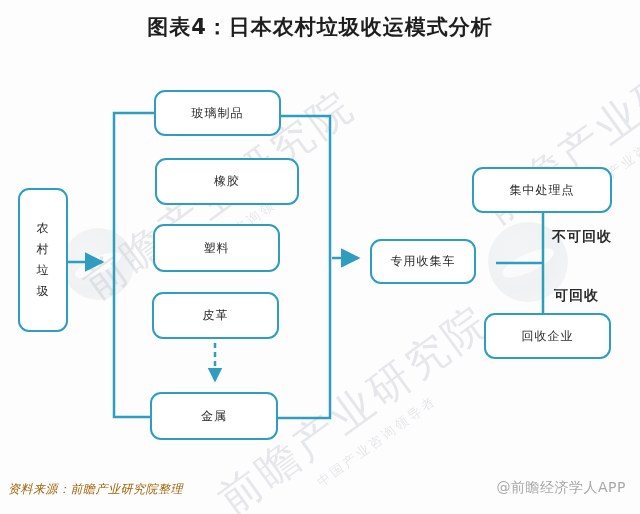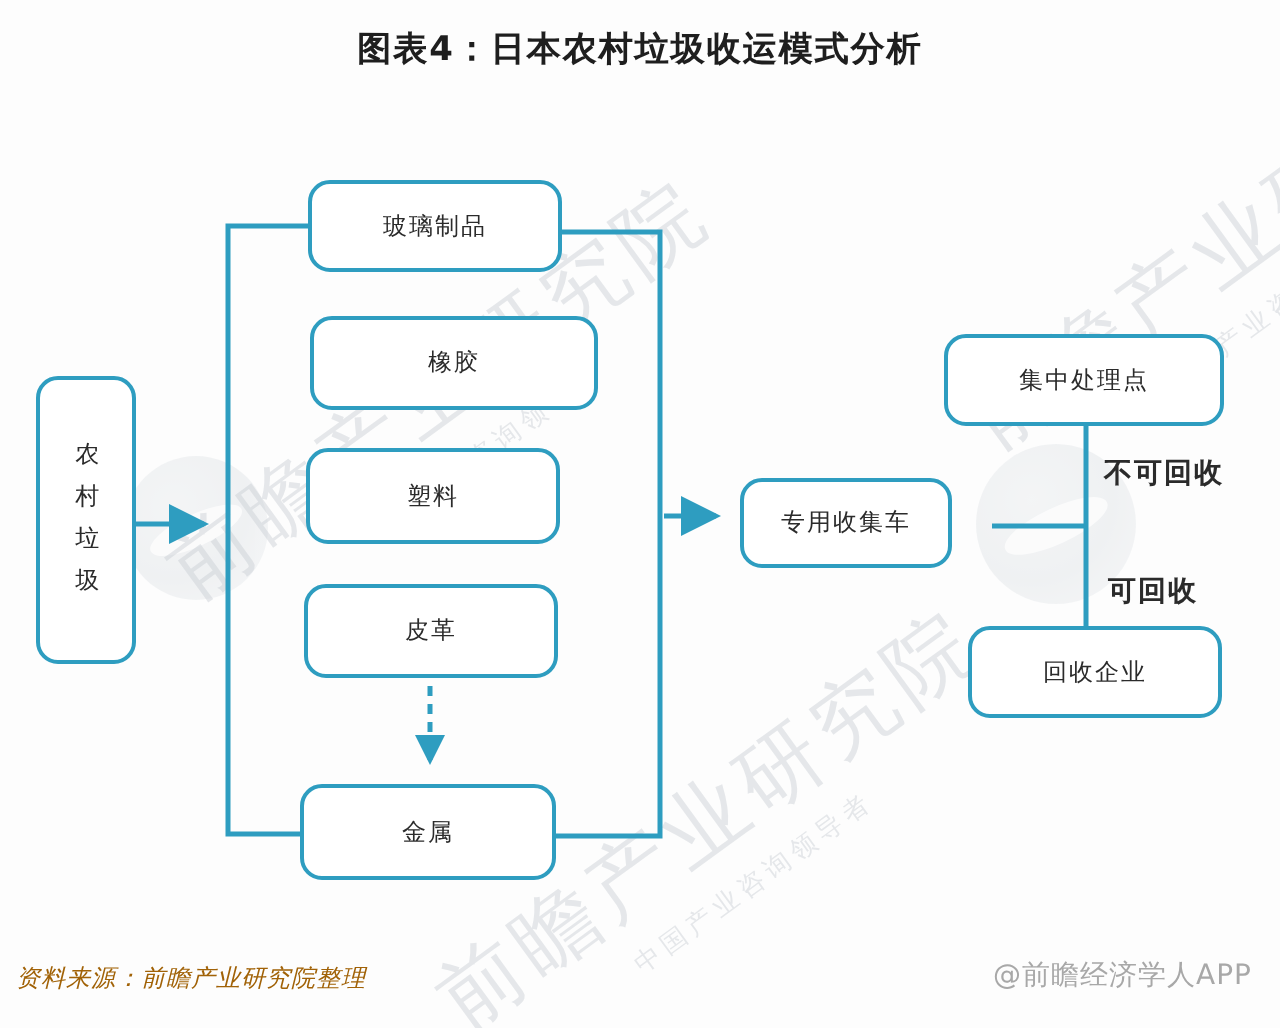--- a/index.html
+++ b/index.html
@@ -9,30 +9,30 @@
   }
   *{margin:0;padding:0;box-sizing:border-box;}
   html,body{background:#fff;}
   body{font-family:"DejaVu Sans","Liberation Sans",sans-serif;}
   .canvas{
     position:relative;width:640px;height:514px;background:#FDFDFD;
     overflow:hidden;
   }
   .title{
     position:absolute;top:13px;left:0;width:640px;text-align:center;
-    font-size:17px;font-weight:bold;color:#1E1E1E;letter-spacing:1px;
+    font-size:21px;font-weight:bold;color:#1E1E1E;letter-spacing:1px;
   }
   .node{
     position:absolute;border:2.5px solid var(--accent);border-radius:11px;
     background:#fff;display:flex;align-items:center;justify-content:center;
     font-size:12px;color:var(--text);z-index:3;letter-spacing:1px;
   }
   .vtext{
-    display:block;width:1.1em;word-break:break-all;text-align:right;
-    line-height:1.75;letter-spacing:0;font-family:Liberation Mono, monospace;
+    display:block;width:1.1em;word-break:break-all;text-align:left;
+    line-height:1.75;letter-spacing:0;
   }
   .floating-label{
     position:absolute;font-size:14px;color:var(--text);z-index:3;letter-spacing:1px;font-weight:bold;
   }
   svg.wires{position:absolute;left:0;top:0;z-index:2;}
   svg.wires path{stroke:var(--accent);stroke-width:2.5;fill:none;}
   svg.wires .arrowhead{fill:var(--accent);stroke:none;}
   .footer-source{
     position:absolute;left:8px;top:481px;font-size:12px;font-style:italic;
     color:#a16207;letter-spacing:0.5px;

